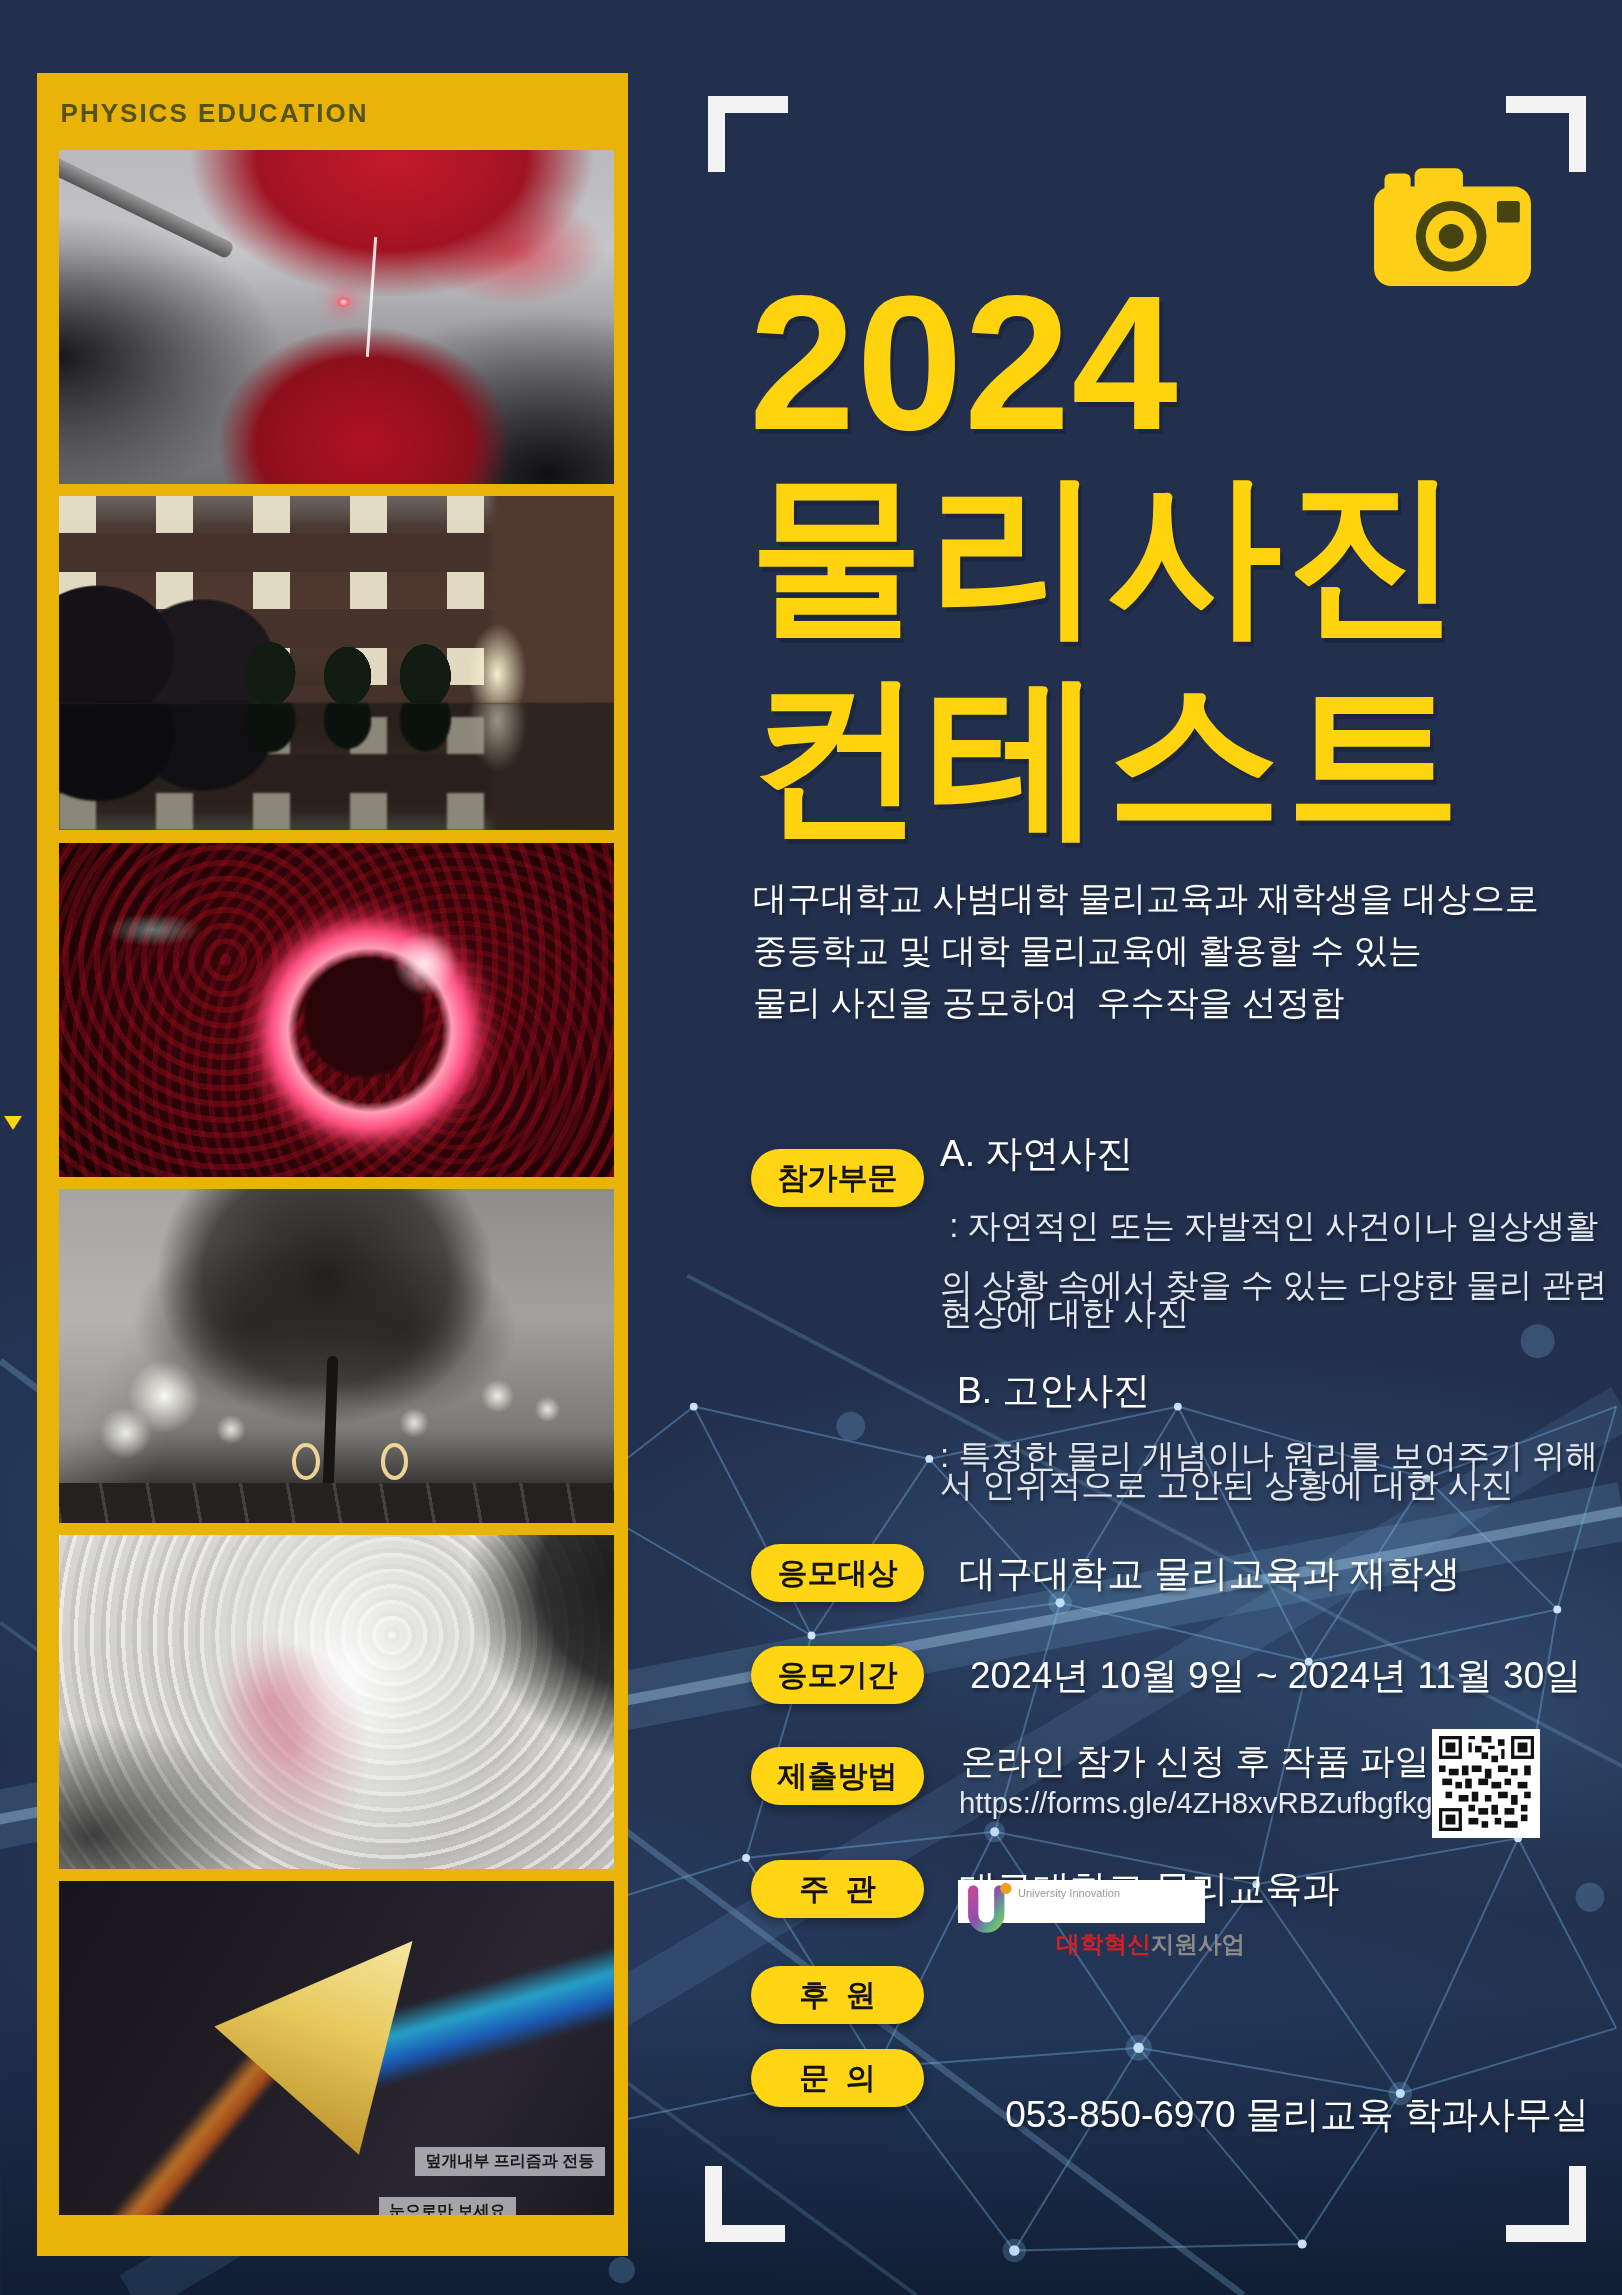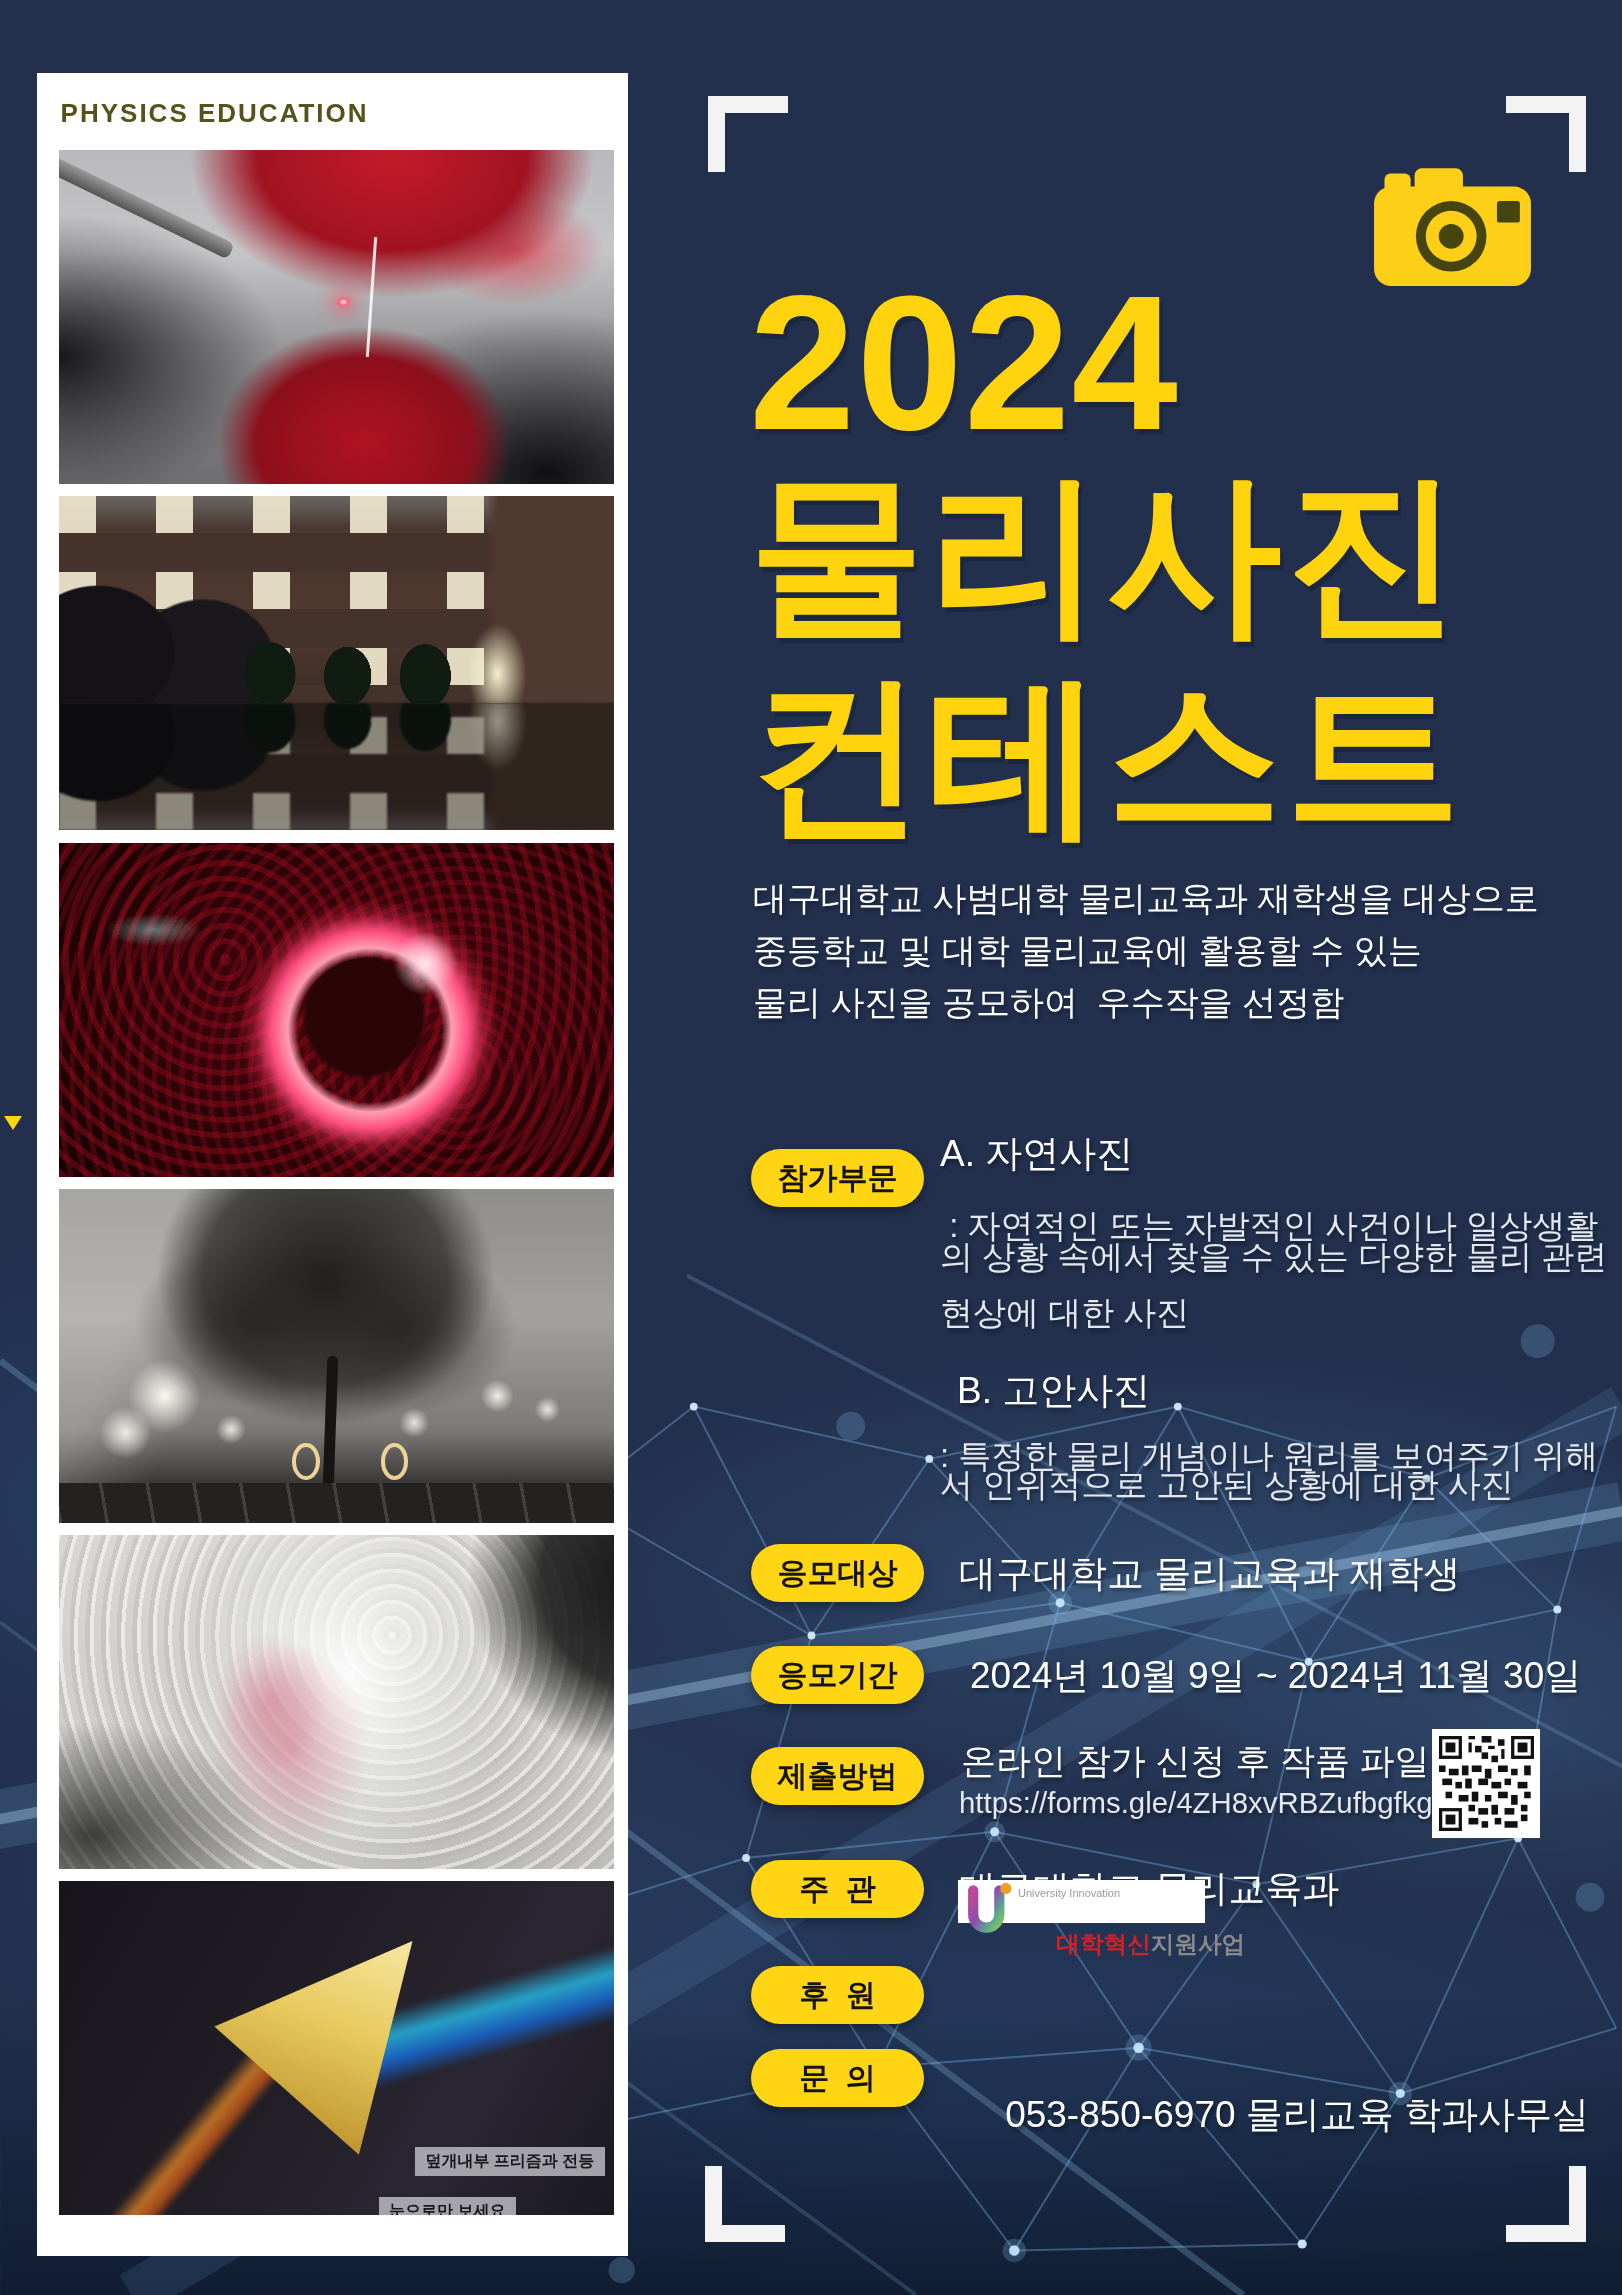--- a/index.html
+++ b/index.html
@@ -9,21 +9,21 @@
     font-family:"Liberation Sans","DejaVu Sans",sans-serif;
   }
   #page{position:absolute;inset:0;width:1623px;height:2295px;}
 
   
   #bg{position:absolute;left:0;top:0;z-index:0;}
 
   
   .panel{
     position:absolute;left:37px;top:73px;width:591px;height:2183px;
-    background:#ffffff;z-index:2;
+    background:#eab308;z-index:2;
   }
   .pe-label{
     position:absolute;left:23.6px;top:25px;
     font-size:26px;font-weight:bold;letter-spacing:2px;
     color:#55521c;white-space:pre;
   }
   .photo{position:absolute;left:22px;width:555px;height:334px;overflow:hidden;background:#333;}
   .ph1{top:77px;}
   .ph2{top:423px;}
   .ph3{top:770px;}
@@ -319,21 +319,21 @@
   <div class="title-line t2">물리사진</div>
   <div class="title-line t3">컨테스트</div>
 
   <div class="intro i1">대구대학교 사범대학 물리교육과 재학생을 대상으로</div>
   <div class="intro i3">물리 사진을 공모하여  우수작을 선정함</div>
   <div class="intro i2">중등학교 및 대학 물리교육에 활용할 수 있는</div>
 
   <div class="pill" style="top:1149px;">참가부문</div>
   <div class="row-text" style="left:940px;top:1135px;">A. 자연사진</div>
   <div class="sub-text" style="left:940px;top:1209px;"> : 자연적인 또는 자발적인 사건이나 일상생활</div>
-  <div class="sub-text" style="left:940px;top:1240px;text-align:center;">의 상황 속에서 찾을 수 있는 다양한 물리 관련</div>
+  <div class="sub-text" style="left:940px;top:1268px;text-align:center;">의 상황 속에서 찾을 수 있는 다양한 물리 관련</div>
   <div class="sub-text" style="left:940px;top:1296px;">현상에 대한 사진</div>
   <div class="row-text" style="left:957px;top:1372px;">B. 고안사진</div>
   <div class="sub-text" style="left:940px;top:1421px;margin-top:18px;">: 특정한 물리 개념이나 원리를 보여주기 위해</div>
   <div class="sub-text" style="left:940px;top:1468px;">서 인위적으로 고안된 상황에 대한 사진</div>
 
   <div class="pill" style="top:1544px;">응모대상</div>
   <div class="row-text" style="left:959px;top:1555px;">대구대학교 물리교육과 재학생</div>
 
   <div class="pill" style="top:1646px;">응모기간</div>
   <div class="row-text" style="left:970px;top:1657px;">2024년 10월 9일 ~ 2024년 11월 30일</div>

